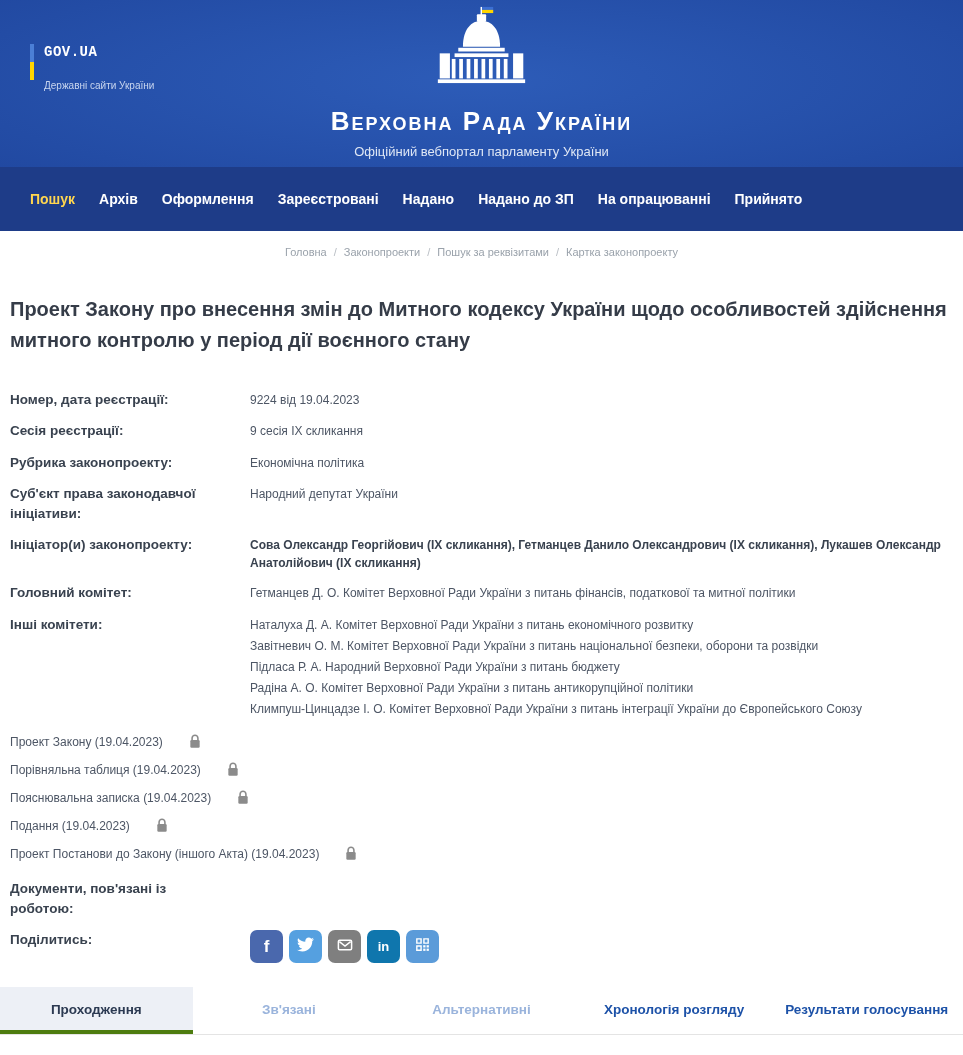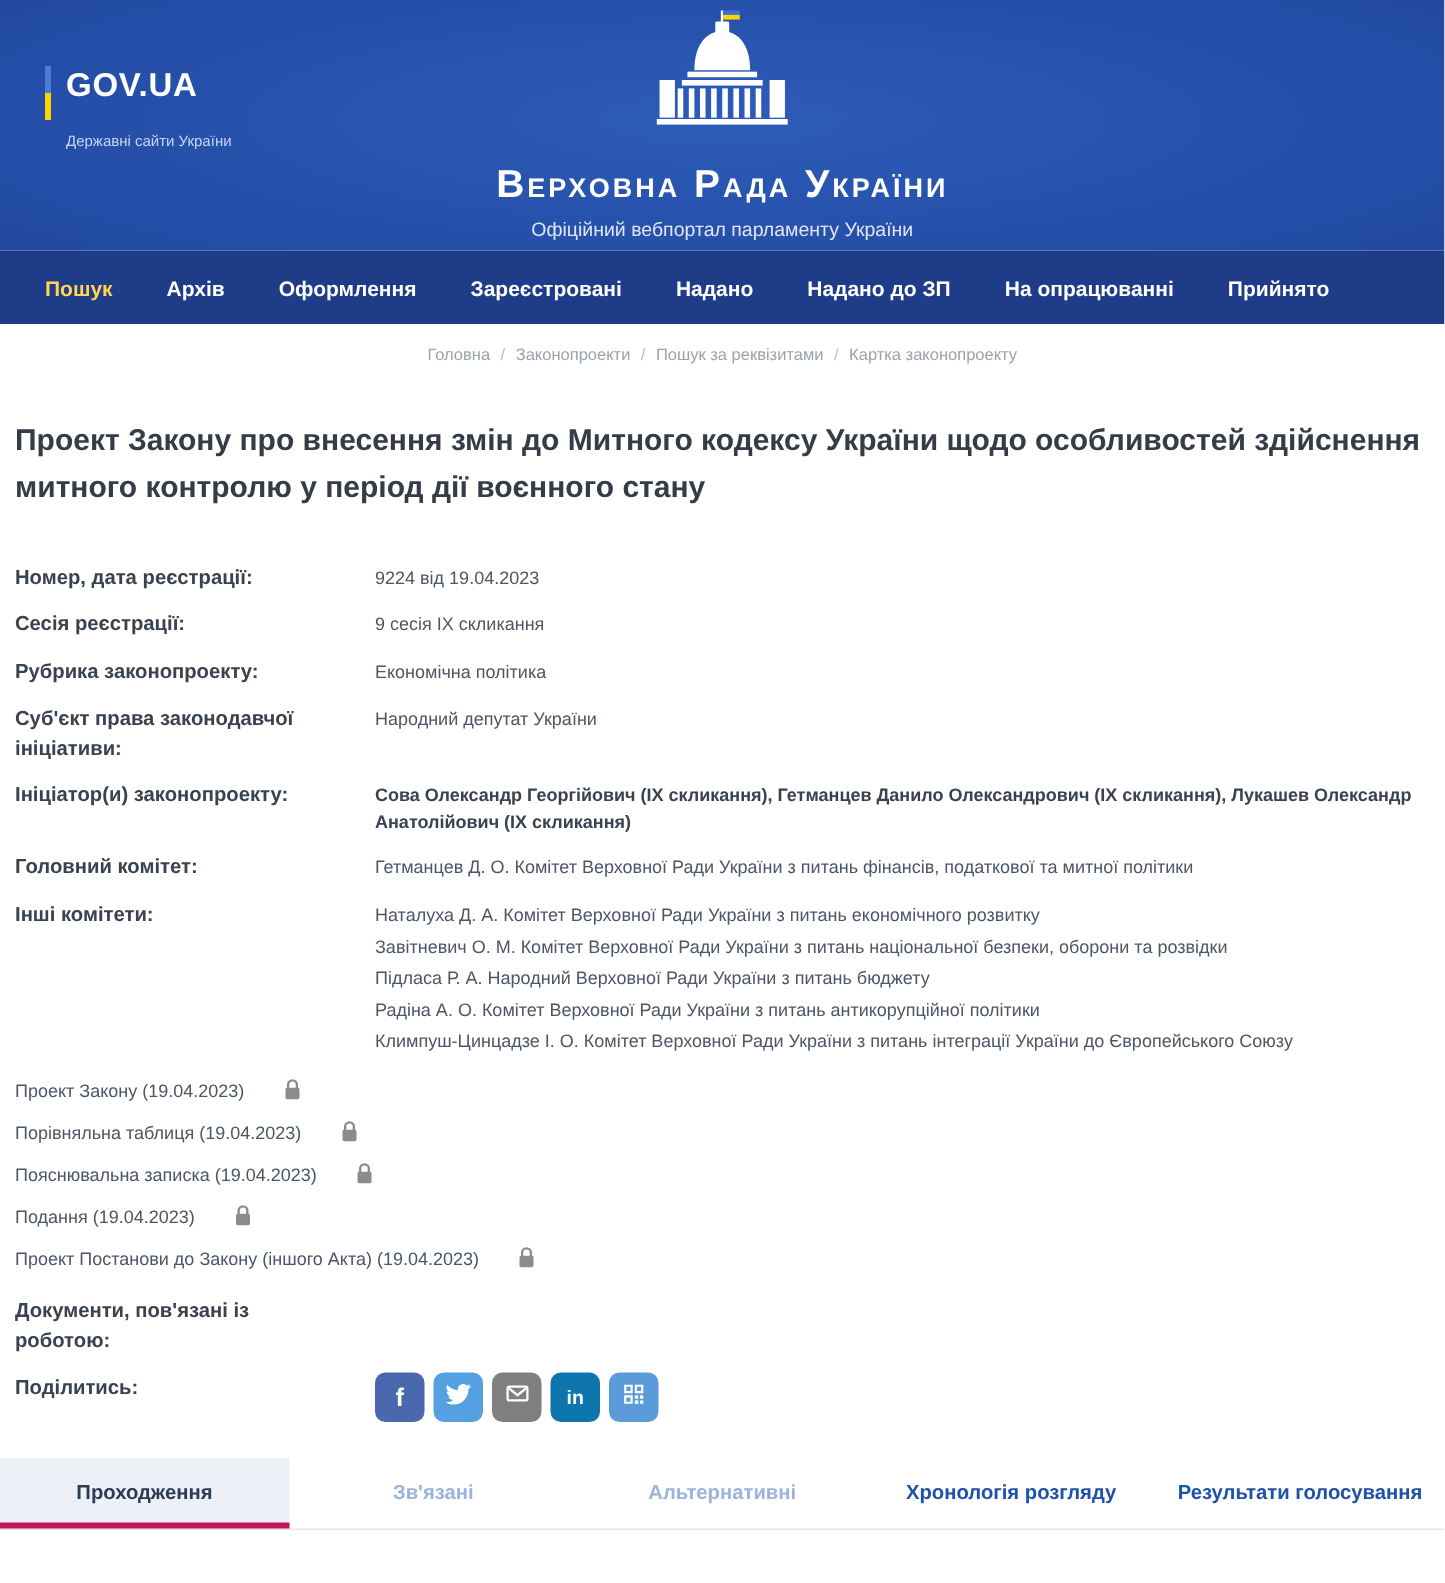--- a/index.html
+++ b/index.html
@@ -17,31 +17,31 @@
     background: radial-gradient(ellipse 130% 160% at 50% 48%, #2d5cb8 0%, #20479f 55%, #16368a 100%);
     position:relative;
     overflow:hidden;
   }
   .govua {
     position:absolute; left:30px; top:44px;
     display:flex; gap:10px; align-items:flex-start;
     text-decoration:none; cursor:pointer;
   }
   .govua-bar { width:4px; height:36px; background:linear-gradient(180deg,#4b7fd6 0%,#4b7fd6 50%,#ffd500 50%,#ffd500 100%); }
-  .govua-title { font-size:22px; font-weight:bold; color:#fff; letter-spacing:.5px; line-height:1.15; }
+  .govua-title { font-size:14px; font-weight:bold; color:#fff; letter-spacing:.5px; line-height:1.15;font-family:Liberation Mono, monospace; }
   .govua-sub { font-size:10px; color:#c9d6ef; margin-top:20px; }
   .logo-center { position:absolute; left:0; right:0; top:6px; text-align:center; color:#fff; }
   .site-title { font-size:26px; font-weight:bold; font-variant:small-caps; letter-spacing:2px; margin-top:18px; }
   .site-sub { font-size:13px; color:#dfe7f5; margin-top:7px; }
   .site-section { font-size:12.5px; font-weight:bold; font-style:italic; margin-top:6px; color:#fff; }
 
   
   .nav {
-    background:#1e3c88; height:49px;
-    display:flex; align-items:center; padding:0 30px; gap:36px;
+    background:#1e3c88; height:64px;
+    display:flex; align-items:center; padding:0 30px; gap:24px;
   }
   .nav-item { color:#ffffff; font-weight:bold; font-size:14px; cursor:pointer; white-space:nowrap; }
   .nav-item.active { color:#ffd64f; }
 
   
   .breadcrumb { display:flex; padding:15px 10px 6px; font-size:11px; color:#9aa2ab;justify-content:center; }
   .crumb { cursor:pointer; }
   .crumb + .crumb::before { content:"/"; margin:0 7px; color:#b9bec4; }
   .crumb.current { cursor:default; }
 
@@ -79,21 +79,21 @@
   .share-btn.qr       { background:#5b9bd9; }
 
   
   .tabs { display:flex; margin-top:24px; border-bottom:1px solid #e4e4e4; }
   .tab {
     flex:1; text-align:center; padding:15px 4px 17px;
     font-size:13.5px; font-weight:bold; color:#1d52a8; cursor:pointer;
   }
   .tab.active {
     background:#edf0f6; color:#2c3a52;
-    border-bottom:4px solid #be185d; padding-bottom:13px;
+    border-bottom:4px solid #4d7c0f; padding-bottom:13px;
   }
   .tab.muted { color:#9ab4dc; }
 </style>
 </head>
 <body>
 
 <div class="header">
   <div class="govua">
     <div class="govua-bar"></div>
     <div>

